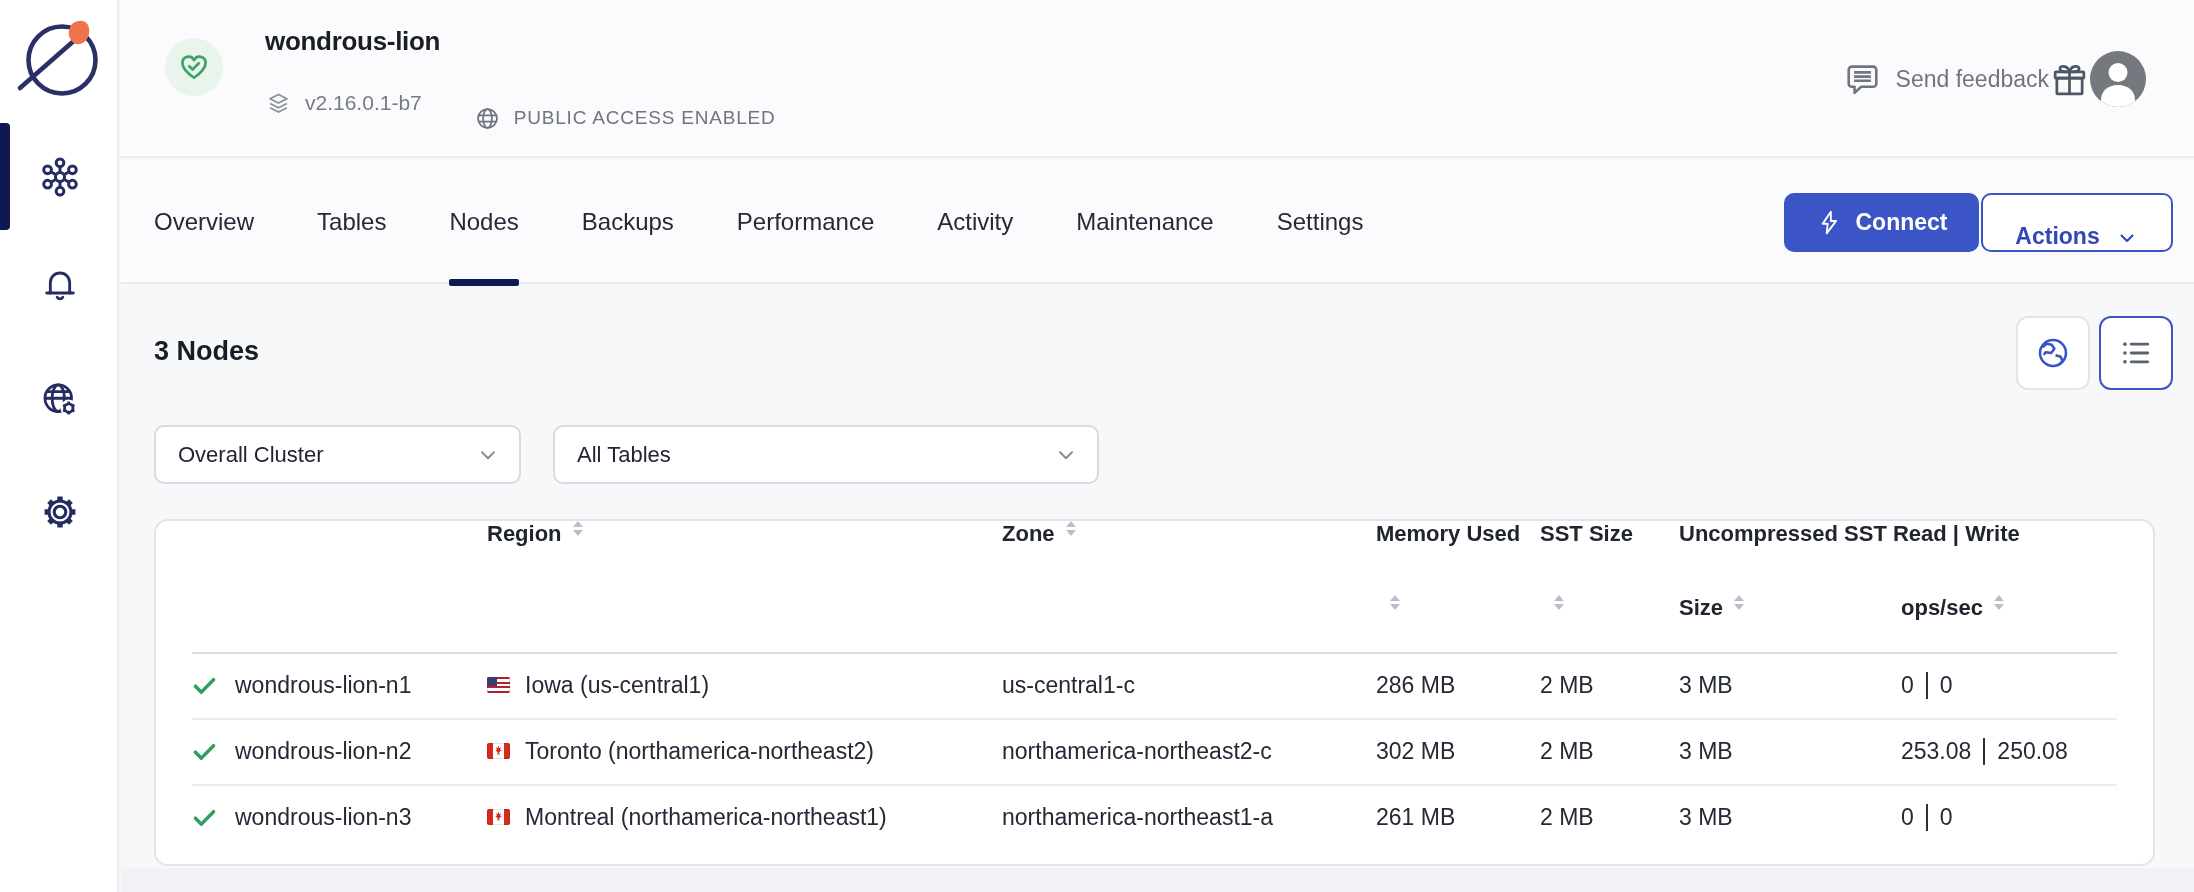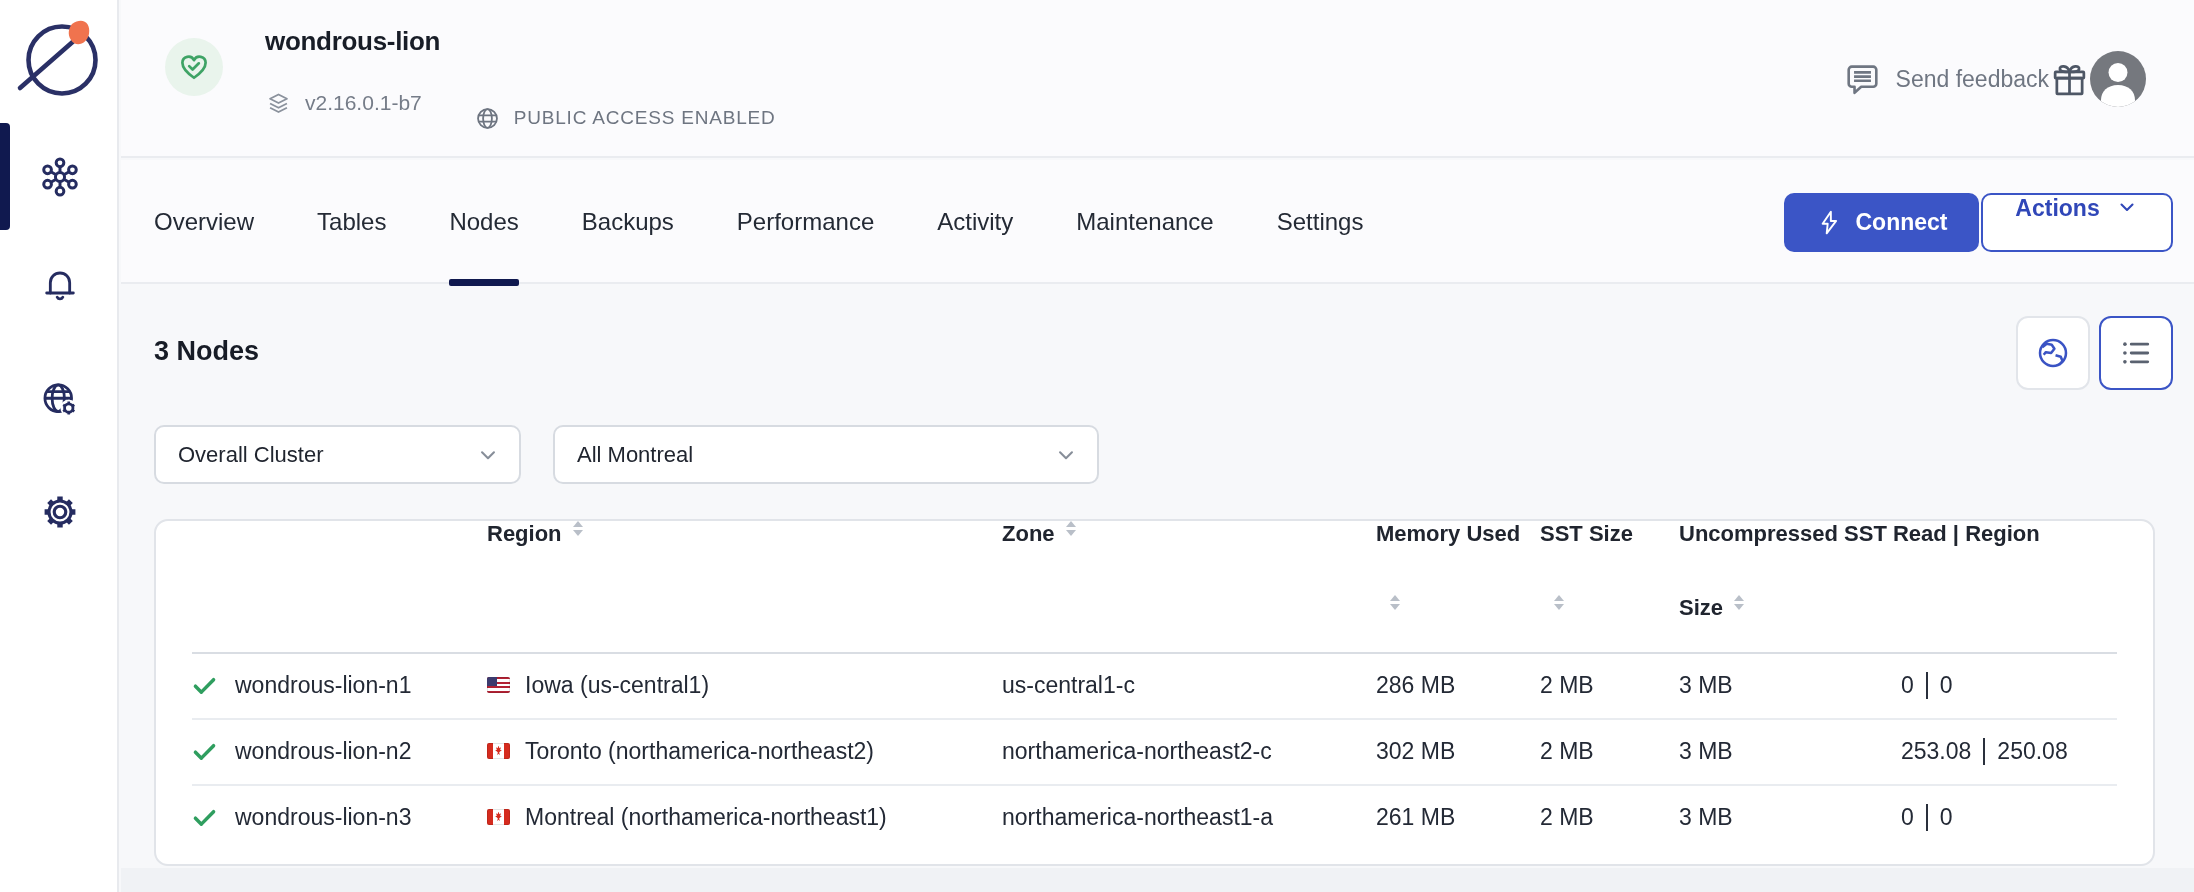--- a/index.html
+++ b/index.html
@@ -74,21 +74,21 @@
   }
   .tab-actions { position: absolute; right: 21px; top: 0; height: 124px; display: flex; align-items: center; gap: 2px; }
   .btn-connect {
     width: 195px; height: 59px; border-radius: 10px; background: #3B55C6; border: none;
     color: #fff; font-size: 23px; font-weight: bold; font-family: inherit;
     display: flex; align-items: center; justify-content: center; gap: 13px; cursor: pointer;
   }
   .btn-actions {
     width: 192px; height: 59px; border-radius: 10px; background: #fff; border: 2.5px solid #3B55C6;
     color: #3047B8; font-size: 23px; font-weight: bold; font-family: inherit;
-    display: flex; align-items: flex-start; justify-content: center; gap: 15px; cursor: pointer;
+    display: flex; align-items: flex-end; justify-content: center; gap: 15px; cursor: pointer;
   }
 
   
   .section { position: absolute; top: 286px; left: 0; right: 0; bottom: 0; }
   .section-strip { position: absolute; top: 582px; left: 0; right: 0; bottom: 0; background: #F0F2F5; }
   .section-title { position: absolute; left: 33px; top: 50px; font-size: 27px; font-weight: bold; color: #171C26; }
   .view-toggles { position: absolute; right: 21px; top: 30px; display: flex; gap: 9px; }
   .toggle {
     width: 74px; height: 74px; border-radius: 12px; background: #fff;
     border: 2px solid #E2E5EA; display: flex; align-items: center; justify-content: center; cursor: pointer;
@@ -347,21 +347,21 @@
     <div class="filters">
       <div class="dropdown dd-cluster">
         <span>Overall Cluster</span>
         <span>
           <svg width="26" height="26" viewBox="0 0 24 24" fill="none" stroke="#878E99" stroke-width="1.9" stroke-linecap="round" stroke-linejoin="round">
               <path d="M6.5 9.5 L12 15 l5.5 -5.5"></path>
             </svg>
         </span>
       </div>
       <div class="dropdown dd-region">
-        <span>All Montreal</span>
+        <span>All Tables</span>
         <span>
           <svg width="26" height="26" viewBox="0 0 24 24" fill="none" stroke="#878E99" stroke-width="1.9" stroke-linecap="round" stroke-linejoin="round">
               <path d="M6.5 9.5 L12 15 l5.5 -5.5"></path>
             </svg>
         </span>
       </div>
     </div>
 
     <div class="card">
       <div class="thead">
@@ -379,36 +379,43 @@
               <i class="down"></i>
             </span>
         </div>
         <div class="th th-mem">
           <span>Memory Used</span>
         </div>
         <div class="th th-sst">
           <span>SST Size</span>
         </div>
         <div class="th th-group">
-          <span>Uncompressed SST Read | Region</span>
+          <span>Uncompressed SST Read | Write</span>
         </div>
         <div class="th th-mem-s">
           <span class="sort" style="margin-left:14px">
               <i class="up"></i>
               <i class="down"></i>
             </span>
         </div>
         <div class="th th-sst-s">
           <span class="sort" style="margin-left:14px">
               <i class="up"></i>
               <i class="down"></i>
             </span>
         </div>
         <div class="th th-size">
           <span>Size</span>
+          <span class="sort">
+              <i class="up"></i>
+              <i class="down"></i>
+            </span>
+        </div>
+        <div class="th th-ops">
+          <span>ops/sec</span>
           <span class="sort">
               <i class="up"></i>
               <i class="down"></i>
             </span>
         </div>
       </div>
 
       <div class="tbody">
 
         <div class="trow tgrid">

